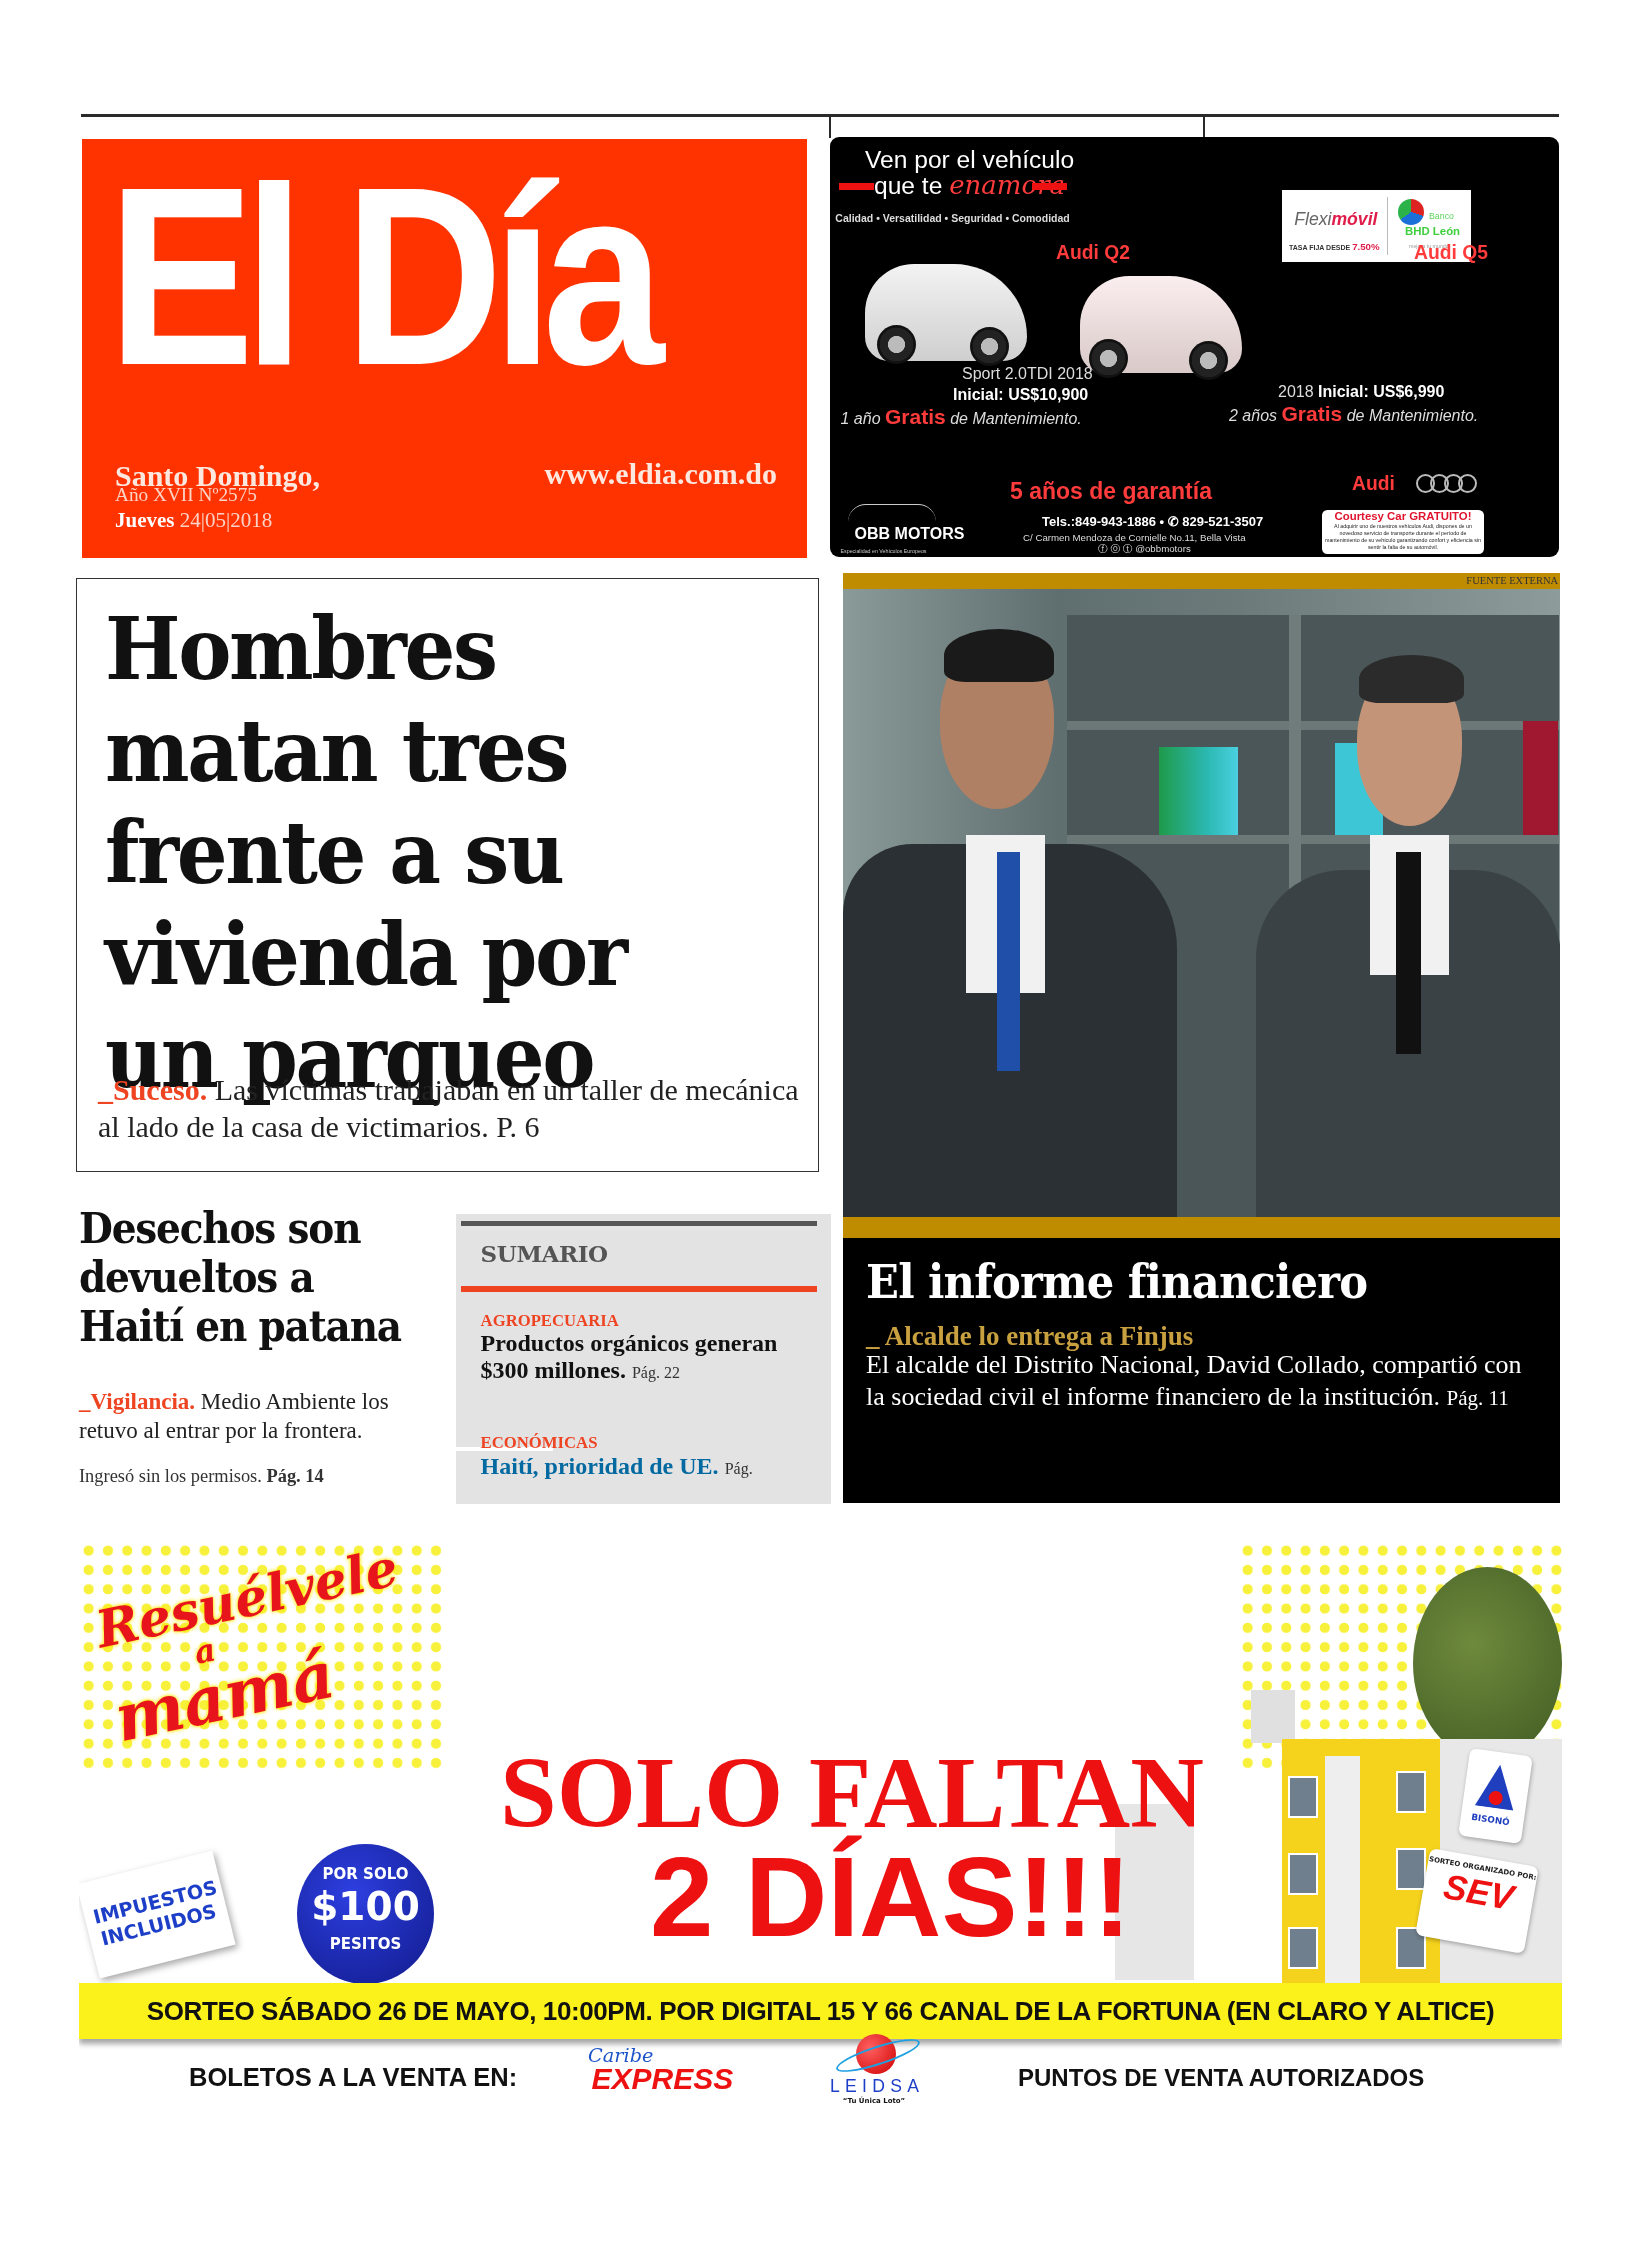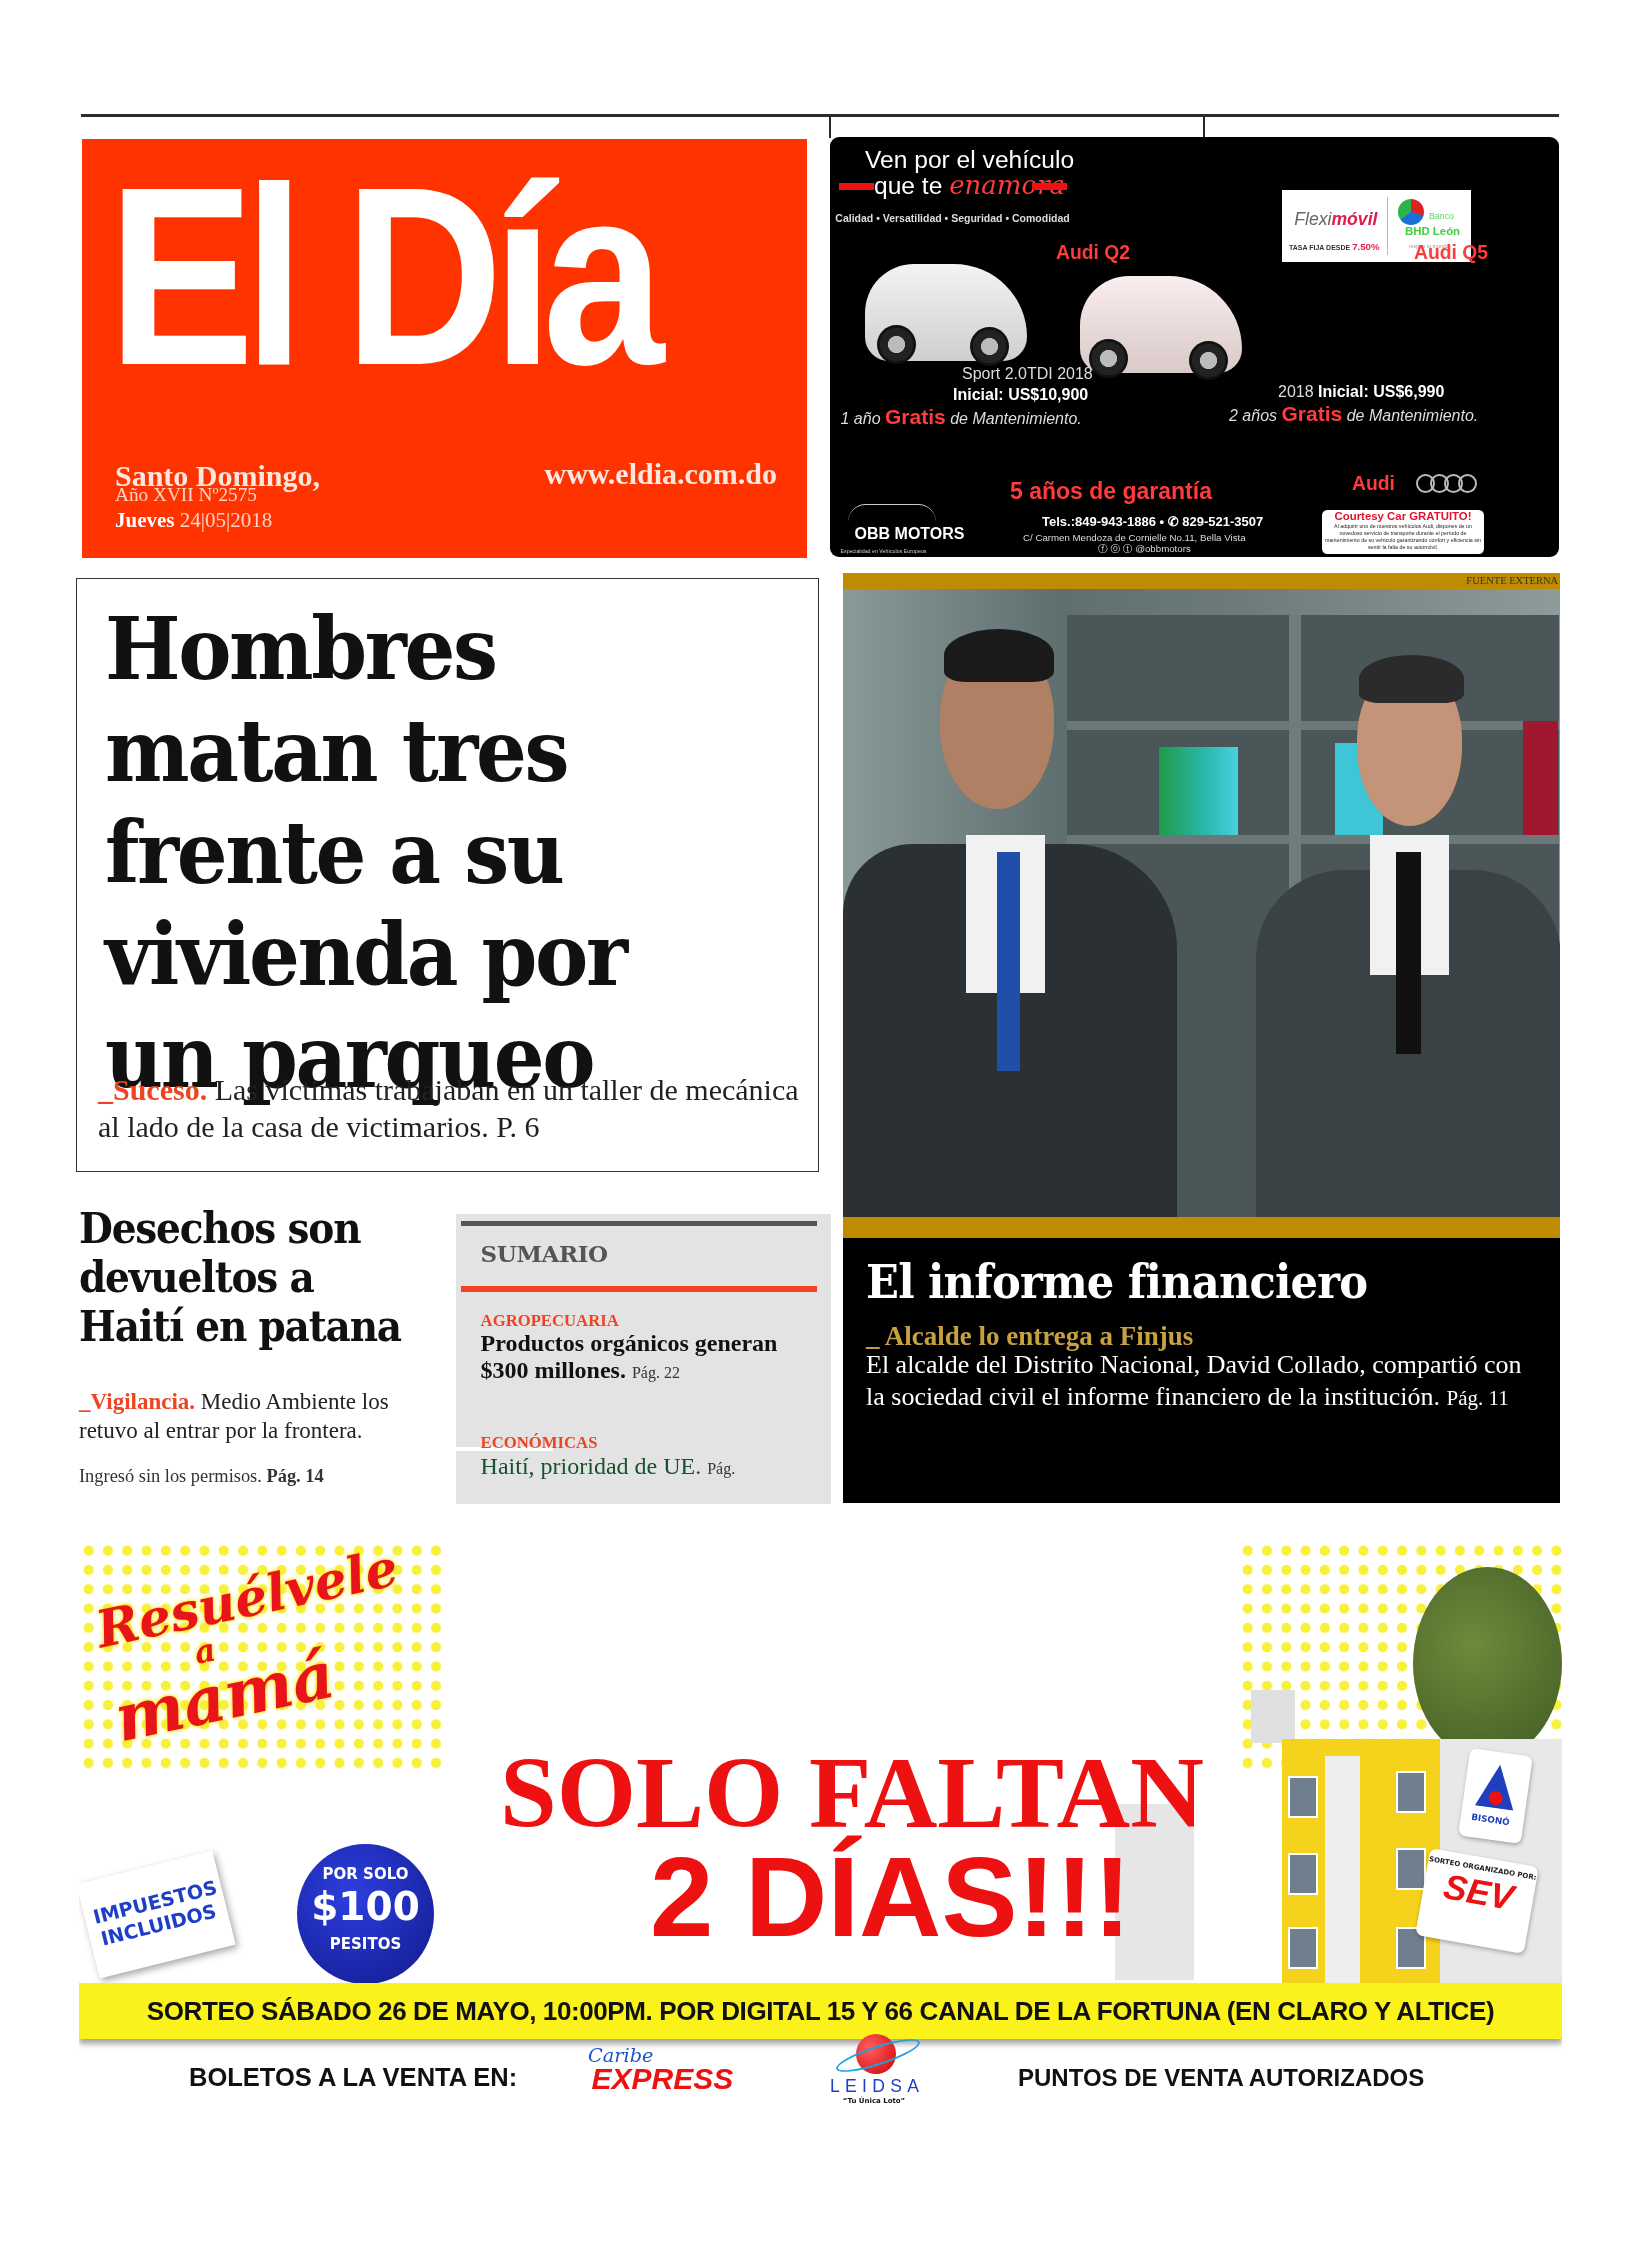--- a/index.html
+++ b/index.html
@@ -263,21 +263,21 @@
   <div class="sum-title">SUMARIO</div>
   <div class="sum-rule-red"></div>
   <div class="sum-sec" style="top:97px">AGROPECUARIA</div>
   <div class="sum-item" style="top:116px">
     <span style="font-weight:700;font-size:24px;color:#111">Productos orgánicos generan $300 millones.</span>
     <span>Pág. 22</span>
   </div>
   <div class="sum-white"></div>
   <div class="sum-sec" style="top:219px">ECONÓMICAS</div>
   <div class="sum-item" style="top:239px">
-    <span style="font-weight:400;font-size:24px;color:#14532d">Haití, prioridad de UE.</span>
+    <span style="font-weight:700;font-size:24px;color:#0369a1">Haití, prioridad de UE.</span>
     <span>Pág.</span>
   </div>
 </div>
 
 <div class="abs photo-panel">
   <div class="gold-top">
     <div class="credit">FUENTE EXTERNA</div>
   </div>
   <div class="photo">
     <div class="shelf" style="left:224px;top:26px;width:492px;height:614px;background:#4a5658"></div>

